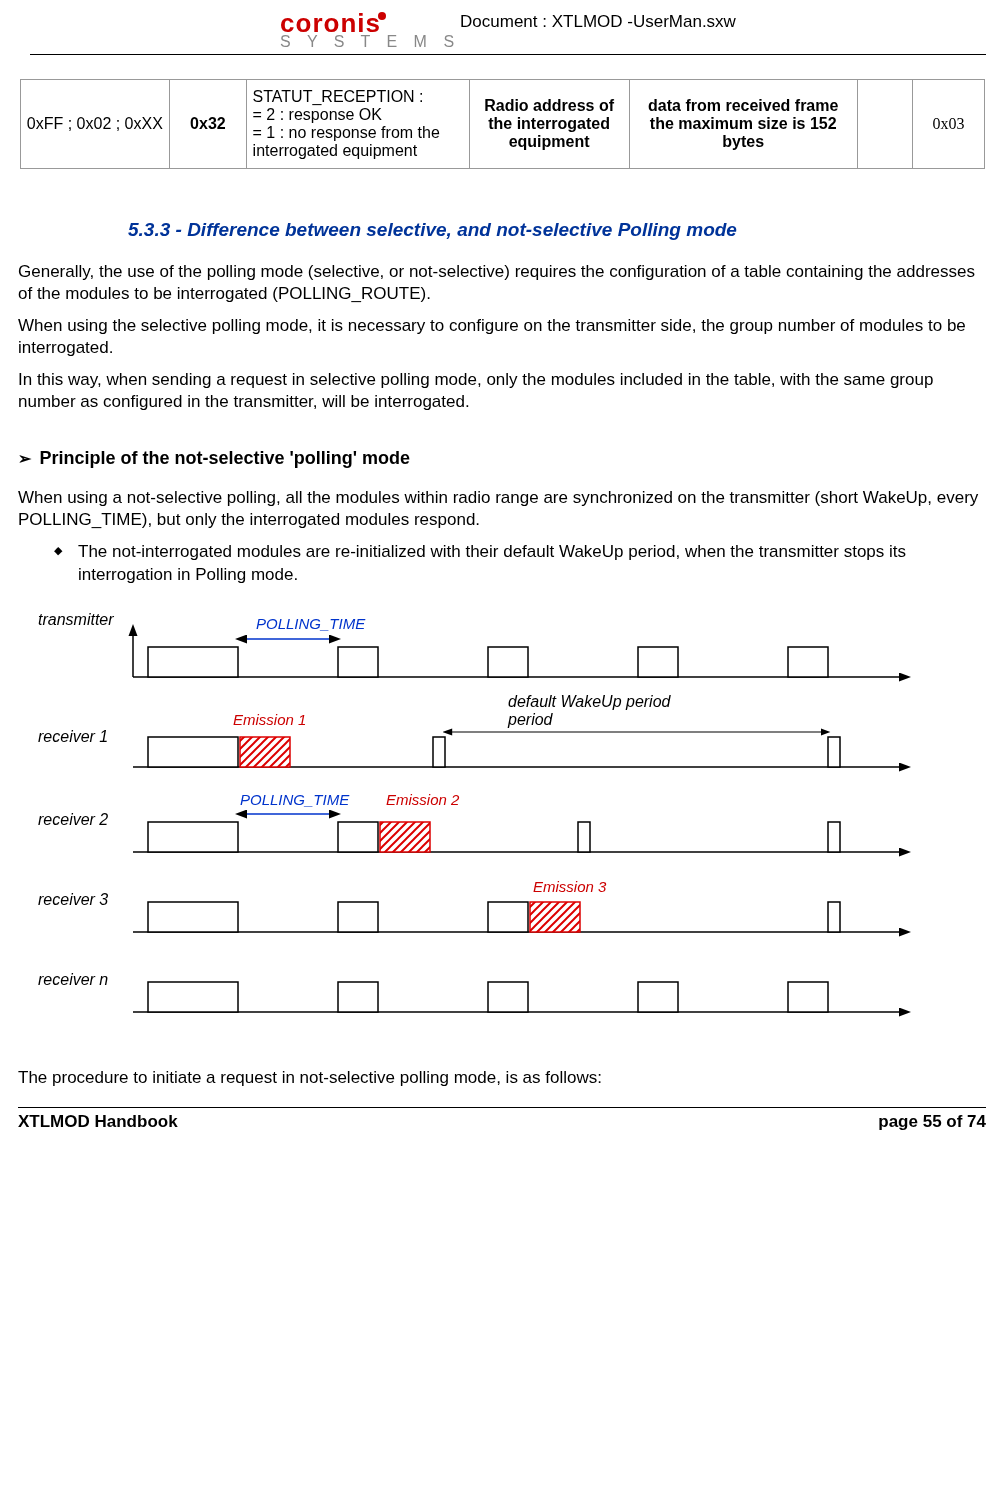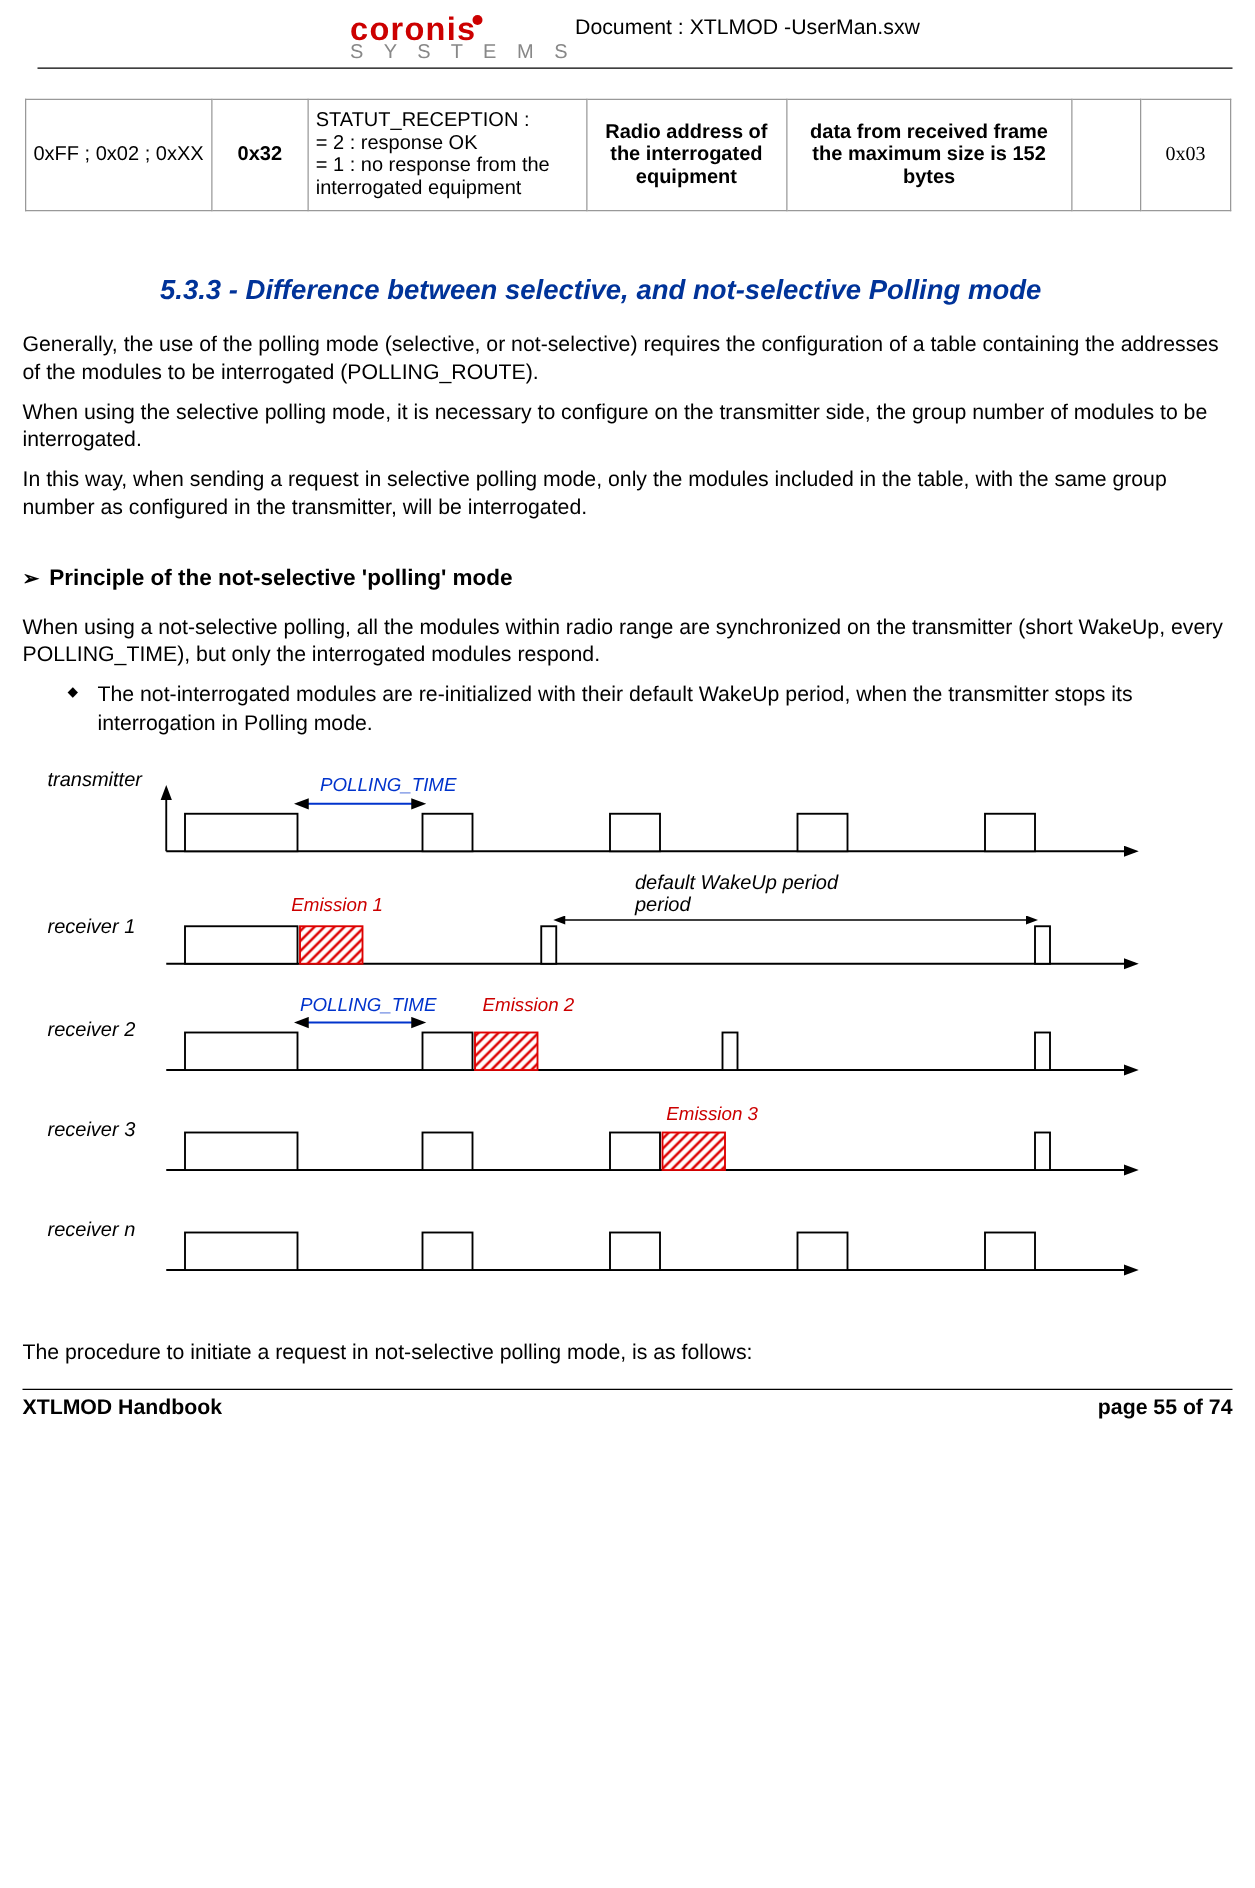--- a/index.html
+++ b/index.html
@@ -67,21 +67,21 @@
     vertical-align: middle;
   }
   td.c {text-align:center;}
   td.bold {font-weight:bold;}
   .line {display:block;}
 
   .section-title {
     color:#003399;
     font-weight:bold;
     font-style:italic;
-    font-size:22px;
+    font-size:19px;
     margin: 40px 0 20px 110px;
   }
   p.body {
     margin: 10px 0;
     line-height:1.3;
   }
   .sub-head {
     font-weight:bold;
     font-size:18px;
     margin: 34px 0 18px 0;

